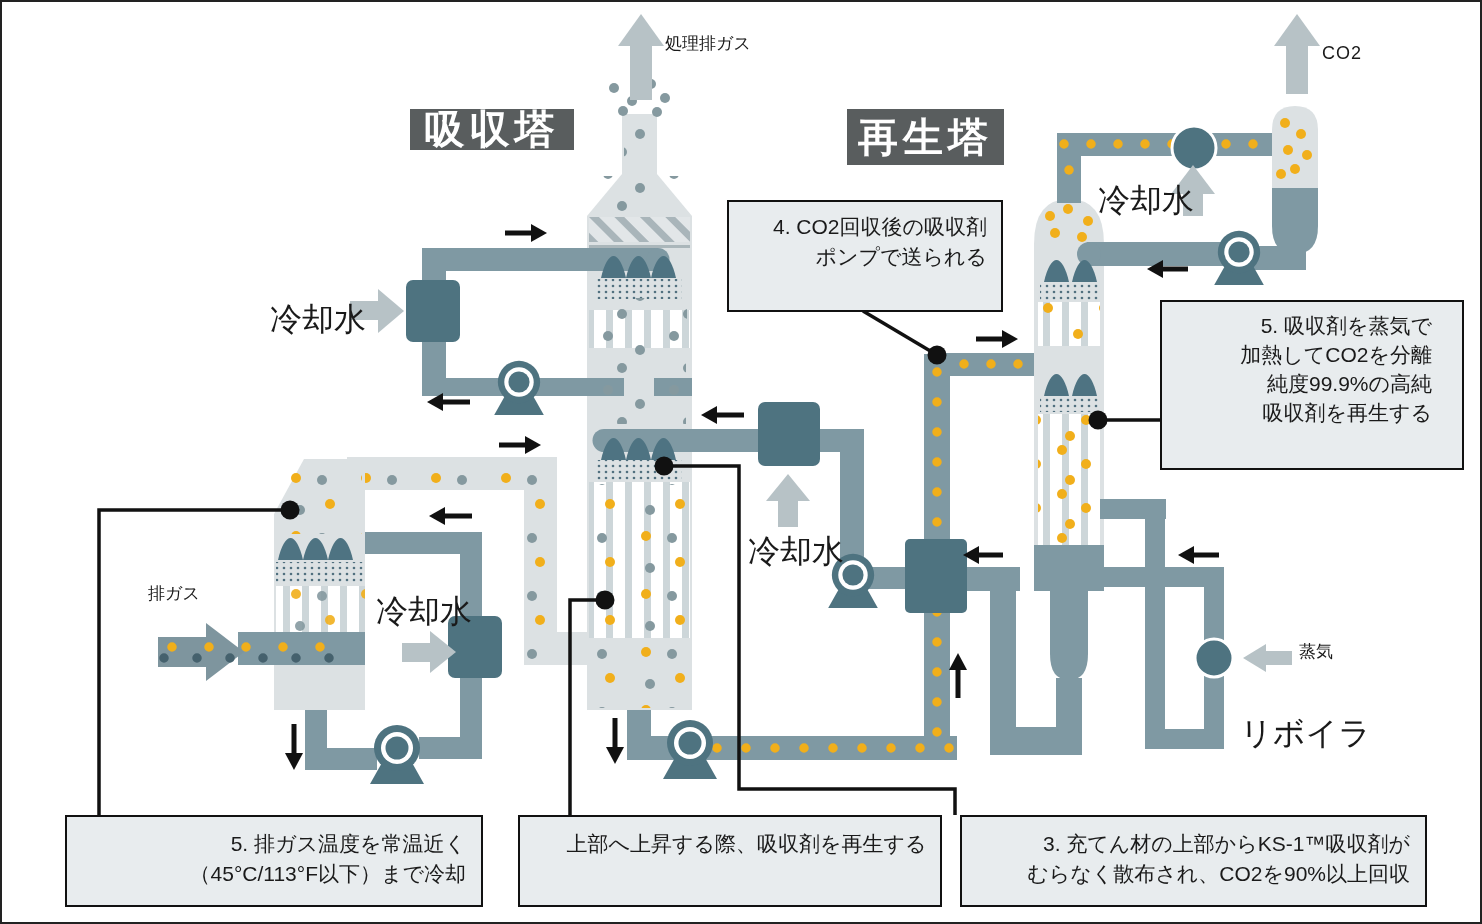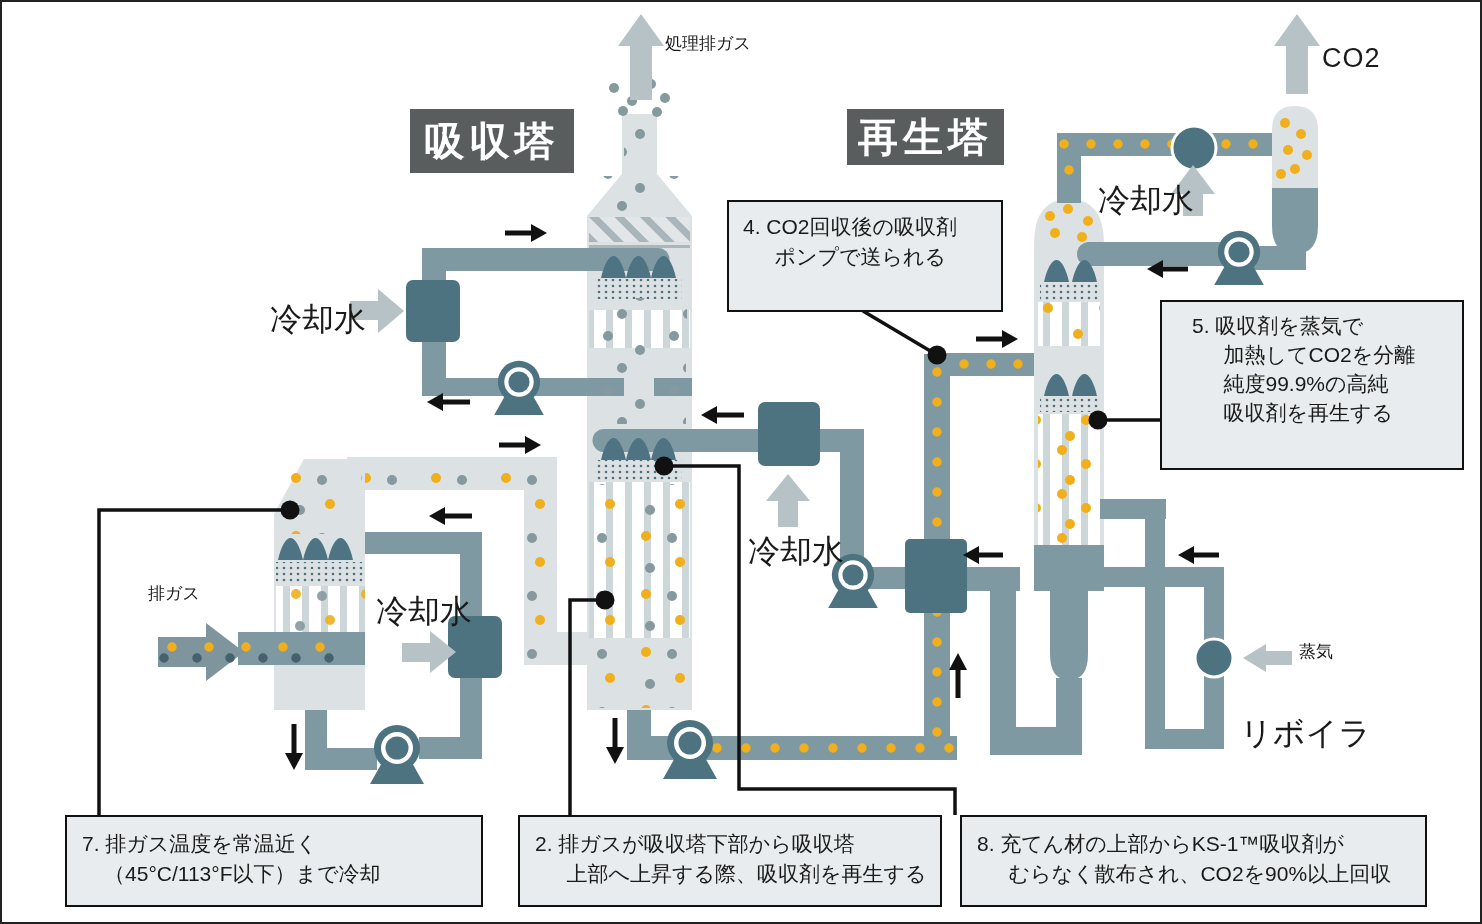--- a/index.html
+++ b/index.html
@@ -8,26 +8,26 @@
     border:2px solid #222;background:#fff;overflow:hidden;
     font-family:"Liberation Sans","DejaVu Sans",sans-serif;color:#1a1a1a;
   }
   #diagram-svg{position:absolute;left:0;top:0;}
   .tower-badge{
     position:absolute;background:#595d5e;color:#fff;font-weight:700;
     font-size:40px;letter-spacing:5px;display:flex;align-items:center;justify-content:center;
   }
   .lbl{position:absolute;font-size:32px;font-weight:500;white-space:nowrap;}
   .lbl.big{font-size:17px;}
-  .lbl.co2{font-size:27px;letter-spacing:1px;}
+  .lbl.co2{font-size:18px;letter-spacing:1px;}
   .callout{
     position:absolute;background:#e8ecee;border:2.5px solid #111;box-sizing:border-box;
     padding:12px 15px;font-size:21px;line-height:1.42;
   }
-  .cl-line{white-space:nowrap;}
+  .cl-line{white-space:nowrap;text-align:right;}
   .cl-line.ind{margin-left:1.5em;}
   .cl-line.ind1{margin-left:1.05em;}
 </style>
 </head>
 <body>
 
 <div id="canvas">
 
 <svg id="diagram-svg" width="1482" height="924" viewBox="0 0 1482 924">
   <defs>
@@ -283,43 +283,42 @@
   </g>
   <g fill="#111">
     <circle cx="288" cy="508" r="9.5"></circle>
         <circle cx="603" cy="598" r="9.5"></circle>
         <circle cx="662" cy="464" r="9.5"></circle>
     <circle cx="935" cy="353" r="9.5"></circle>
         <circle cx="1096" cy="418" r="9.5"></circle>
   </g>
 </svg>
 
-<div class="tower-badge" style="left:408px;top:107px;width:164px;height:64px">吸収塔</div>
+<div class="tower-badge" style="left:408px;top:107px;width:164px;height:41px">吸収塔</div>
 <div class="tower-badge" style="left:845px;top:107px;width:157px;height:56px">再生塔</div>
 
 <div class="lbl big" style="left:663px;top:30px">処理排ガス</div>
 <div class="lbl co2" style="left:1320px;top:41px">CO2</div>
 <div class="lbl" style="left:268px;top:296px">冷却水</div>
 <div class="lbl" style="left:374px;top:588px">冷却水</div>
 <div class="lbl" style="left:746px;top:528px">冷却水</div>
 <div class="lbl" style="left:1096px;top:177px">冷却水</div>
 <div class="lbl big" style="left:146px;top:580px">排ガス</div>
 <div class="lbl big" style="left:1297px;top:638px">蒸気</div>
 <div class="lbl" style="left:1238px;top:710px">リボイラ</div>
 
 <div class="callout" style="left:63px;top:813px;width:418px;height:92px">
-  <div class="cl-line">7. 排ガス温度を常温近く</div>
+  <div class="cl-line">5. 排ガス温度を常温近く</div>
   <div class="cl-line ind1">（45°C/113°F以下）まで冷却</div>
 </div>
 <div class="callout" style="left:516px;top:813px;width:424px;height:92px">
-  <div class="cl-line">2. 排ガスが吸収塔下部から吸収塔</div>
   <div class="cl-line ind">上部へ上昇する際、吸収剤を再生する</div>
 </div>
 <div class="callout" style="left:958px;top:813px;width:467px;height:92px">
-  <div class="cl-line">8. 充てん材の上部からKS-1™吸収剤が</div>
+  <div class="cl-line">3. 充てん材の上部からKS-1™吸収剤が</div>
   <div class="cl-line ind">むらなく散布され、CO2を90%以上回収</div>
 </div>
 <div class="callout" style="left:725px;top:198px;width:276px;height:112px;padding:10px 14px">
   <div class="cl-line">4. CO2回収後の吸収剤</div>
   <div class="cl-line ind">ポンプで送られる</div>
 </div>
 <div class="callout" style="left:1158px;top:298px;width:304px;height:170px;padding:10px 30px;line-height:1.38">
   <div class="cl-line">5. 吸収剤を蒸気で</div>
   <div class="cl-line ind">加熱してCO2を分離</div>
   <div class="cl-line ind">純度99.9%の高純</div>

